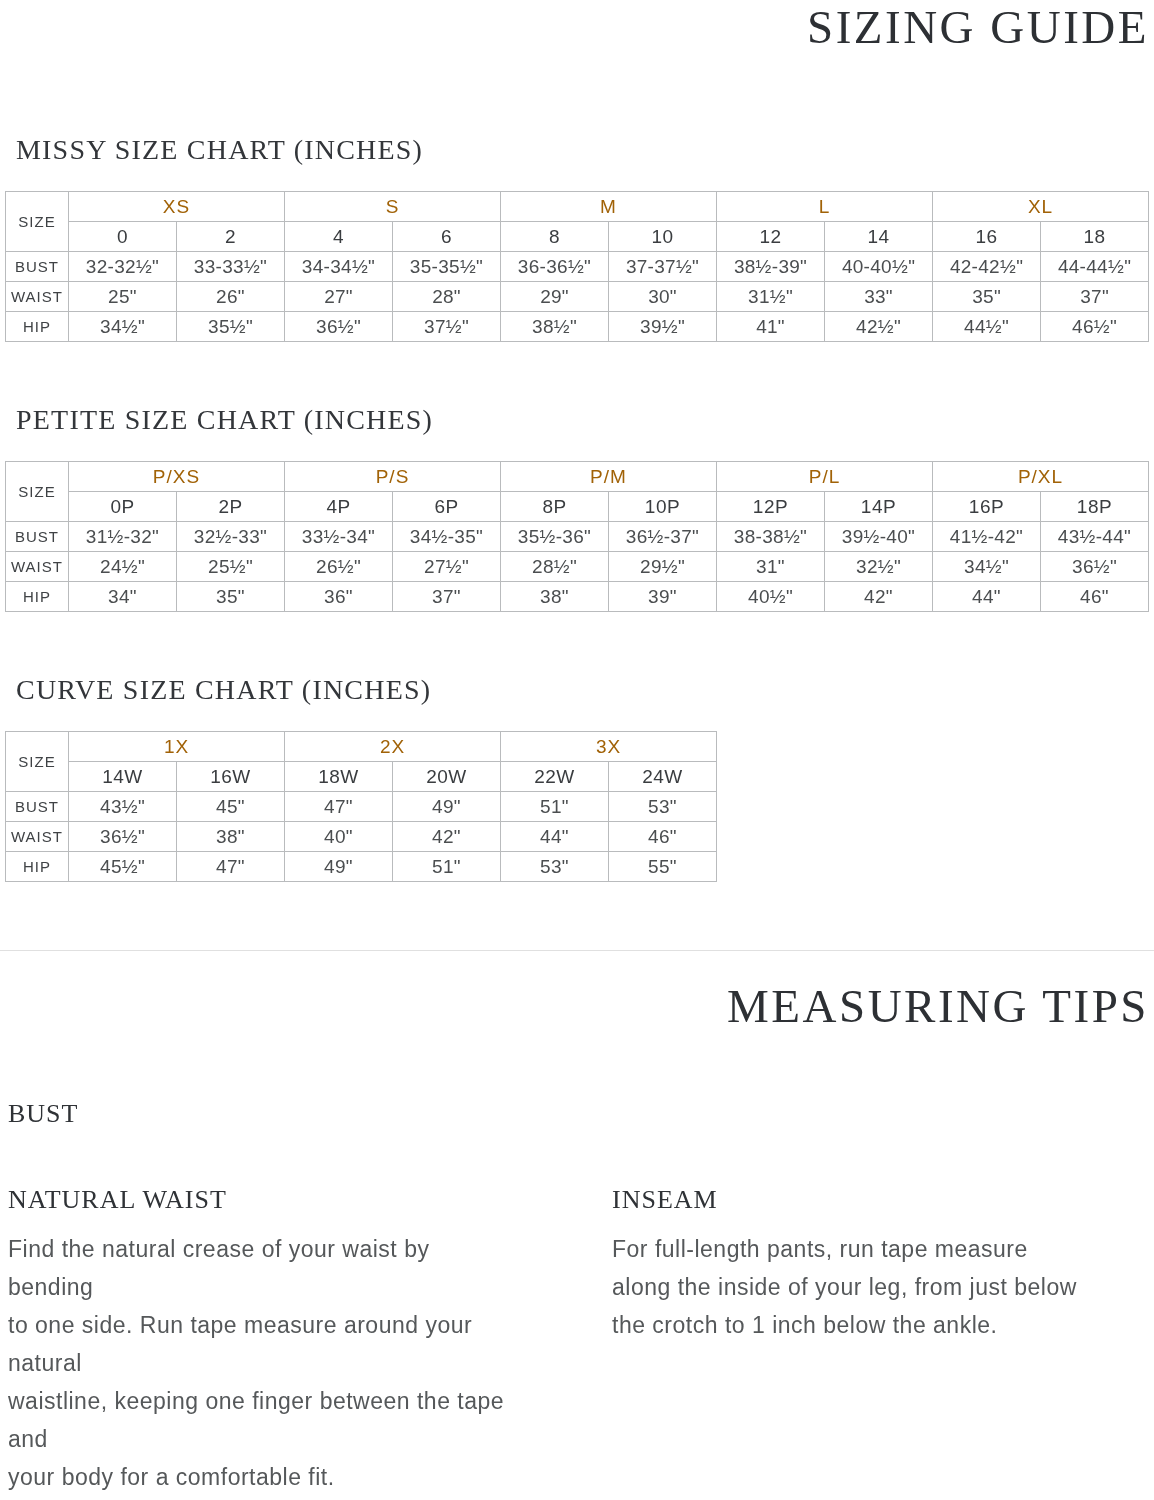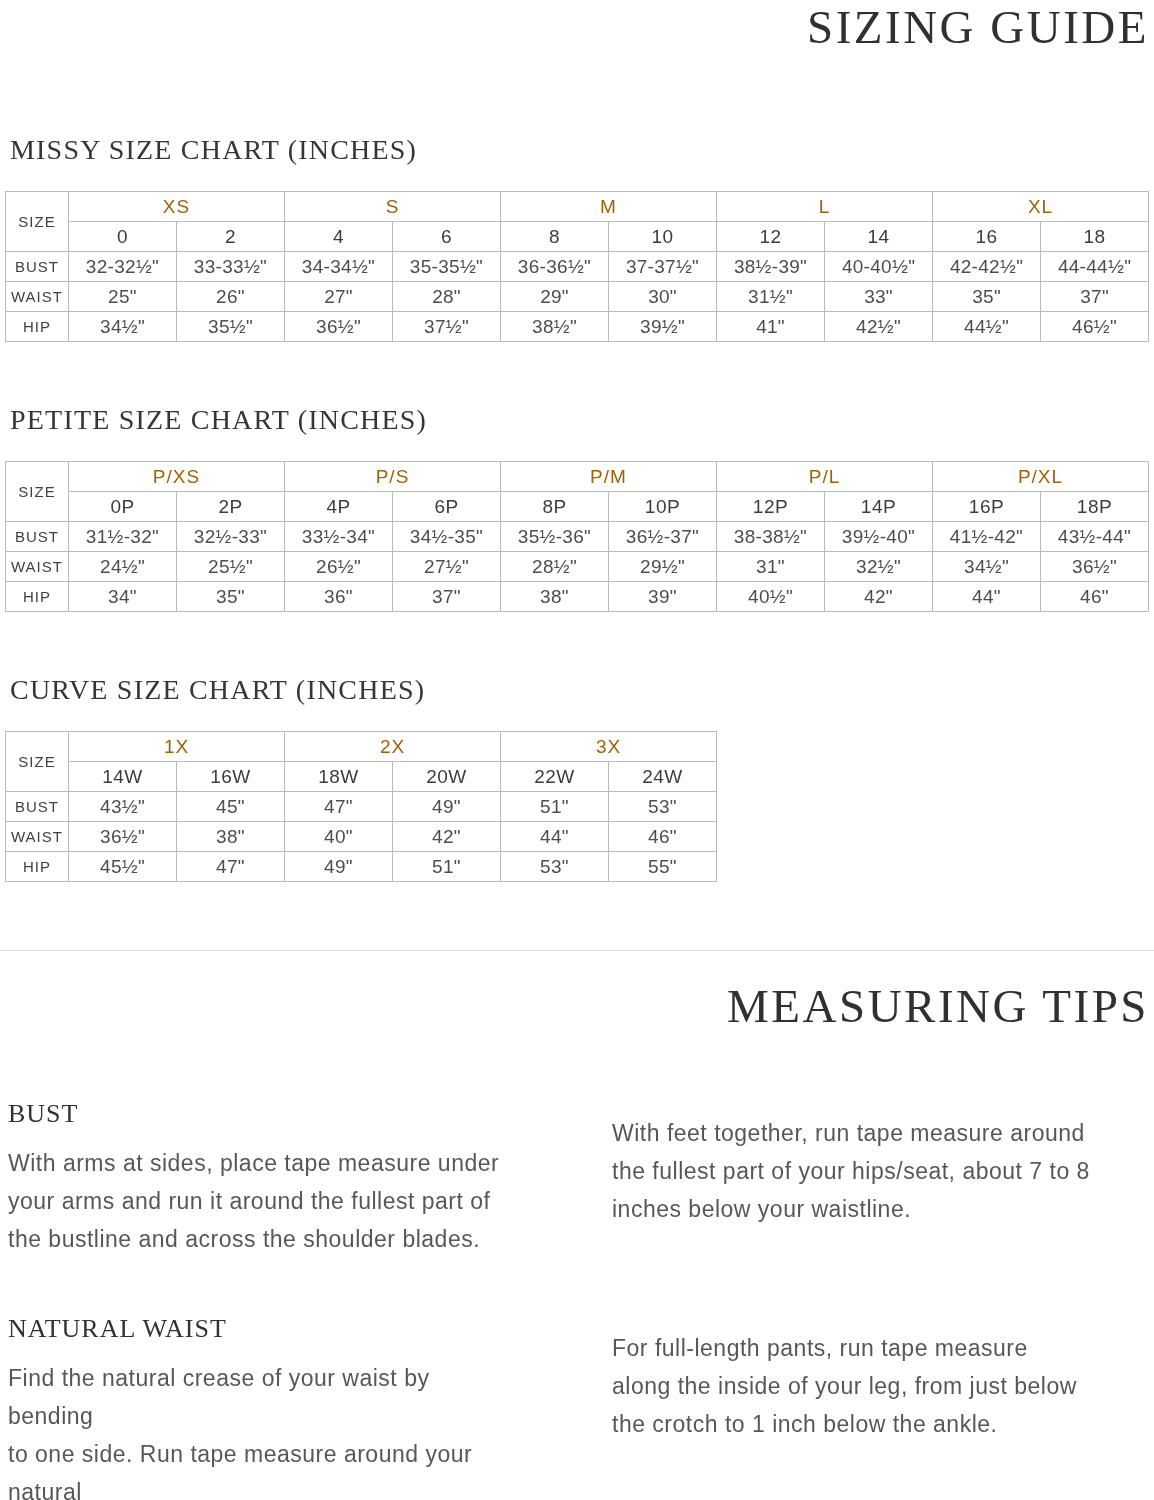--- a/index.html
+++ b/index.html
@@ -24,21 +24,21 @@
   .title-measuring { margin-top: 28px; }
 
   
   .chart-section h2 {
     font-family: "Liberation Serif", "DejaVu Serif", serif;
     font-weight: 400;
     font-size: 28px;
     line-height: 32px;
     letter-spacing: 1.2px;
     color: #33363a;
-    margin: 62px 0 0 5px;
+    margin: 62px 0 0 11px;
   }
   .chart-section:first-of-type h2 { margin-top: 80px; }
 
   
   table.size-chart {
     border-collapse: collapse;
     table-layout: fixed;
     margin-top: 25px;
   }
   .size-chart th, .size-chart td {
@@ -336,36 +336,31 @@
       </section>
     </div>
 
   <div class="divider"></div>
 
   <h1 class="big-title title-measuring">MEASURING TIPS</h1>
 
   <div class="tips-grid">
     <div class="tip">
       <h3>BUST</h3>
-      <p>With arms at sides, place tape measure under
-your arms and run it around the fullest part of
-the bustline and across the shoulder blades.</p>
     </div>
     <div class="tip">
-      <p>With feet together, run tape measure around
-the fullest part of your hips/seat, about 7 to 8
-inches below your waistline.</p>
     </div>
     <div class="tip">
       <h3>NATURAL WAIST</h3>
       <p>Find the natural crease of your waist by bending
 to one side. Run tape measure around your natural
 waistline, keeping one finger between the tape and
 your body for a comfortable fit.</p>
     </div>
     <div class="tip">
+      <h3>INSEAM</h3>
       <p>For full-length pants, run tape measure
 along the inside of your leg, from just below
 the crotch to 1 inch below the ankle.</p>
     </div>
   </div>
 
 </div>
 
 </body></html>

